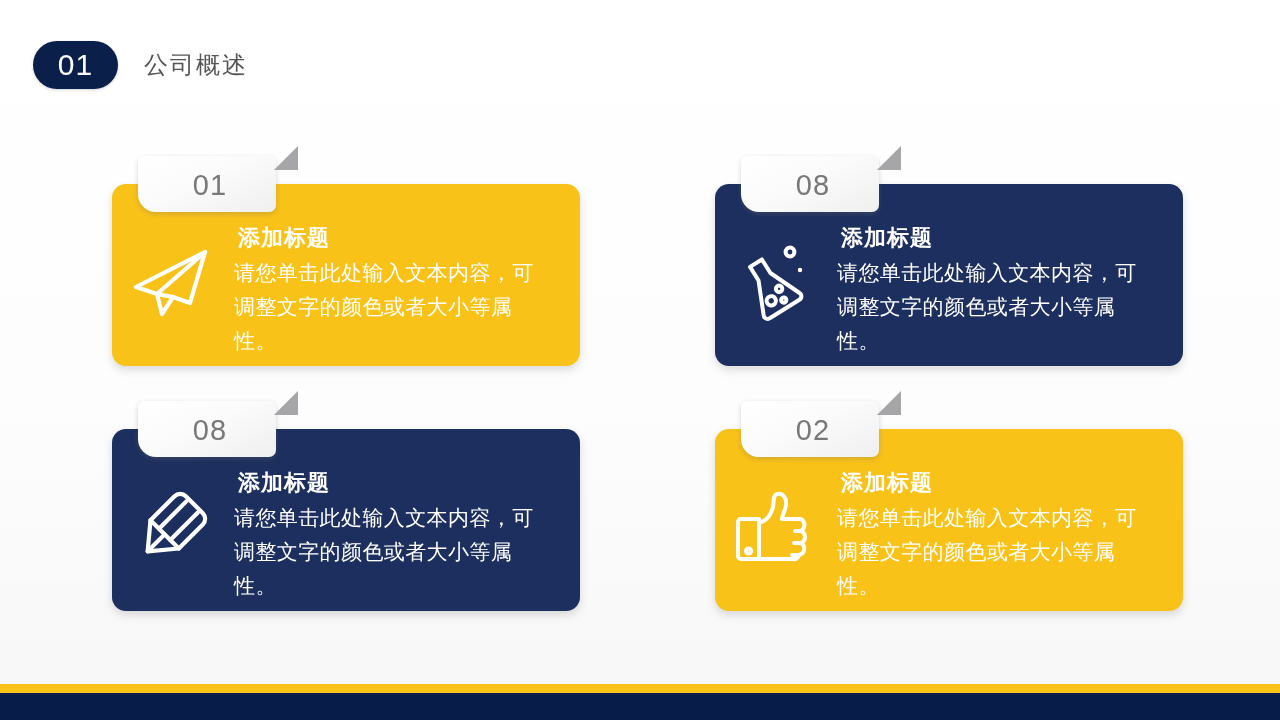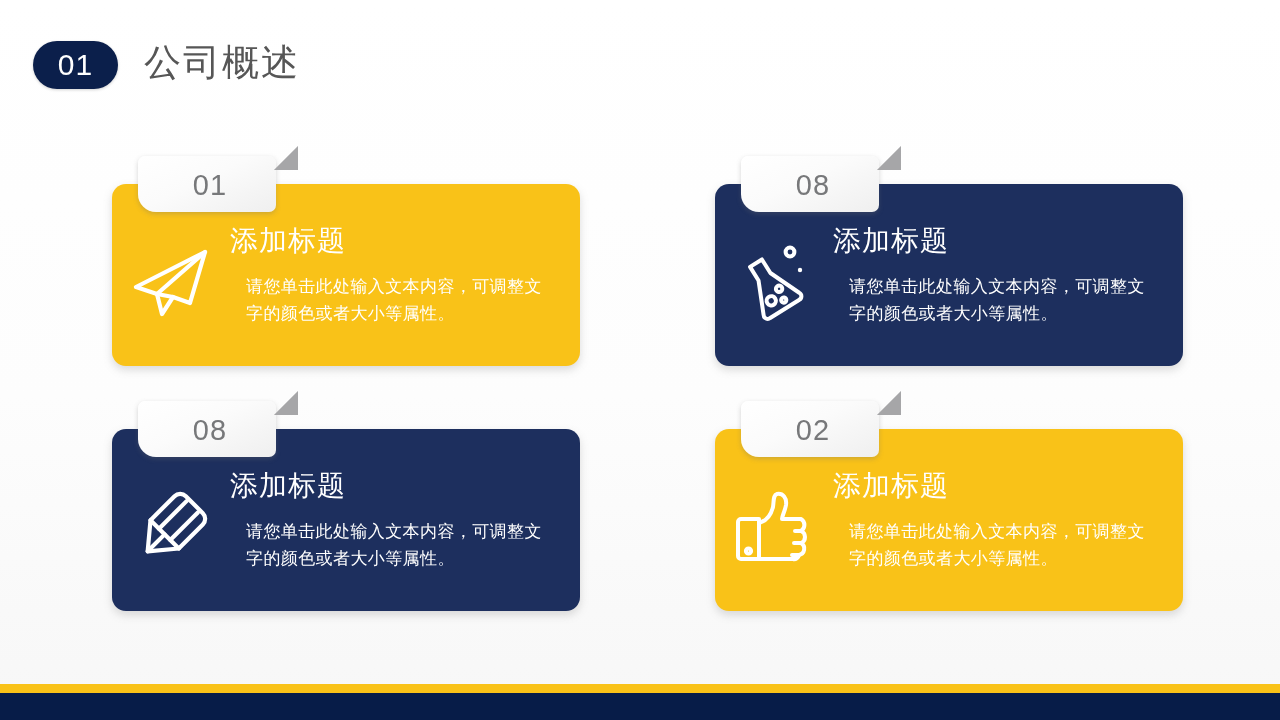--- a/index.html
+++ b/index.html
@@ -42,26 +42,25 @@
   }
   .section-pill span {
     color: #ffffff;
     font-size: 30px;
     font-weight: 400;
     letter-spacing: 1px;
     line-height: 1;
   }
   .header-title {
     margin-left: 26px;
-    font-size: 37px;
+    font-size: 24px;
     color: #565656;
     letter-spacing: 2px;
     line-height: 1;
     white-space: nowrap;
-    font-family: Liberation Mono, monospace;
   }
 
   
   .card {
     position: absolute;
     width: 468px;
     height: 182px;
     border-radius: 14px;
     box-shadow: 0 4px 9px rgba(120,120,120,.26);
   }
@@ -135,32 +134,32 @@
     display: flex;
     align-items: center;
     justify-content: center;
     padding-top: 6px;
   }
   .icon-box svg { display: block; }
   .text-box {
     padding-top: 8px;
   }
   .card-title {
-    font-size: 28px;
-    font-weight: normal;
+    font-size: 22px;
+    font-weight: bold;
     color: #ffffff;
     letter-spacing: 1px;
     line-height: 1.1;
-    margin: 0 0 6px 0;
+    margin: 0 0 6px 8px;
   }
   .card-desc {
-    font-size: 17px;
+    font-size: 21px;
     color: #ffffff;
     line-height: 1.62;
-    margin: 16px;
+    margin: 4px;
     max-width: 300px;
     letter-spacing: .4px;
   }
   .card.yellow .card-desc { color: #ffffff; }
 
   
   .bottom-yellow {
     position: absolute;
     left: 0;
     top: 684px;

